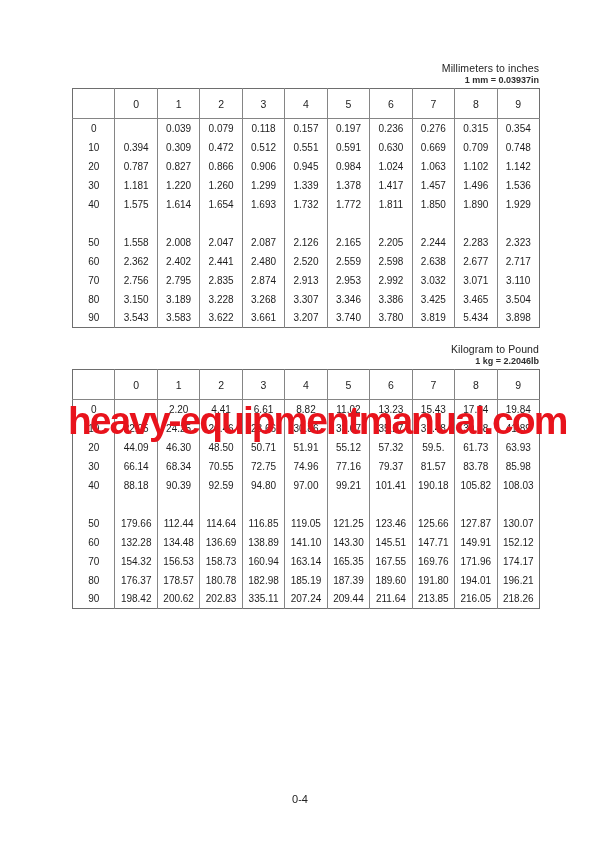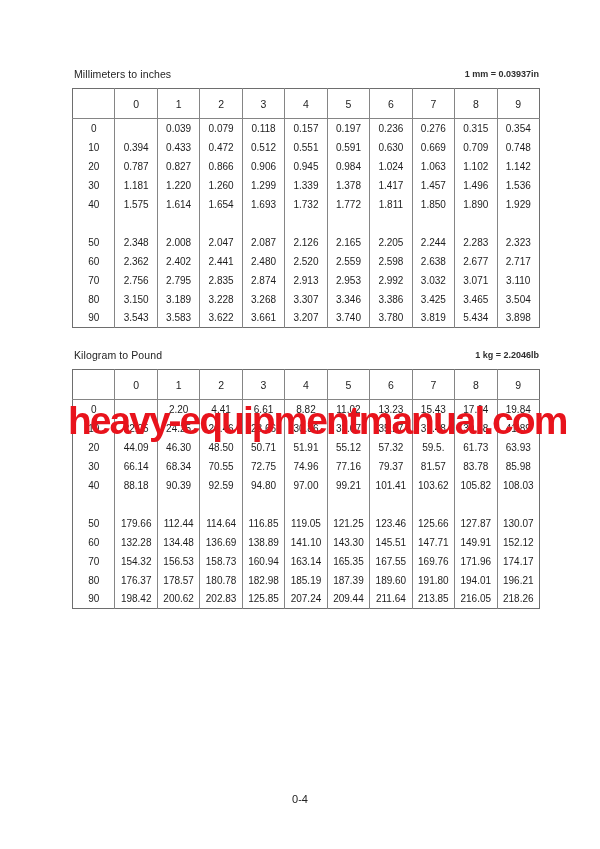--- a/index.html
+++ b/index.html
@@ -13,22 +13,23 @@
   }
   .content {
     position: absolute;
     left: 72px; top: 62px;
     width: 468px;
   }
   .tbl-head {
     height: 26px;
     display: flex;
     justify-content: space-between;
-    align-items: center;
+    align-items: flex-end;
     padding: 0 1px 3px 2px;
+    flex-direction: column;
   }
   .tbl-title { font-size: 10.5px; color: #242424; letter-spacing: 0.1px; }
   .tbl-note  { font-size: 9px;   color: #2e2e2e; font-weight: bold; }
   table.conv {
     border-collapse: collapse;
     table-layout: fixed;
     width: 468px;
     border: 1px solid #6e6e6e;
   }
   table.conv th, table.conv td {
@@ -106,21 +107,21 @@
             <td>0.157</td>
             <td>0.197</td>
             <td>0.236</td>
             <td>0.276</td>
             <td>0.315</td>
             <td>0.354</td>
           </tr>
           <tr>
             <th>10</th>
             <td>0.394</td>
-            <td>0.433</td>
+            <td>0.309</td>
             <td>0.472</td>
             <td>0.512</td>
             <td>0.551</td>
             <td>0.591</td>
             <td>0.630</td>
             <td>0.669</td>
             <td>0.709</td>
             <td>0.748</td>
           </tr>
           <tr>
@@ -170,21 +171,21 @@
             <td></td>
             <td></td>
             <td></td>
             <td></td>
             <td></td>
             <td></td>
             <td></td>
           </tr>
           <tr>
             <th>50</th>
-            <td>2.348</td>
+            <td>1.558</td>
             <td>2.008</td>
             <td>2.047</td>
             <td>2.087</td>
             <td>2.126</td>
             <td>2.165</td>
             <td>2.205</td>
             <td>2.244</td>
             <td>2.283</td>
             <td>2.323</td>
           </tr>
@@ -320,21 +321,21 @@
           </tr>
           <tr>
             <th>40</th>
             <td>88.18</td>
             <td>90.39</td>
             <td>92.59</td>
             <td>94.80</td>
             <td>97.00</td>
             <td>99.21</td>
             <td>101.41</td>
-            <td>103.62</td>
+            <td>190.18</td>
             <td>105.82</td>
             <td>108.03</td>
           </tr>
           <tr>
             <th></th>
             <td></td>
             <td></td>
             <td></td>
             <td></td>
             <td></td>
@@ -394,21 +395,21 @@
             <td>189.60</td>
             <td>191.80</td>
             <td>194.01</td>
             <td>196.21</td>
           </tr>
           <tr>
             <th>90</th>
             <td>198.42</td>
             <td>200.62</td>
             <td>202.83</td>
-            <td>125.85</td>
+            <td>335.11</td>
             <td>207.24</td>
             <td>209.44</td>
             <td>211.64</td>
             <td>213.85</td>
             <td>216.05</td>
             <td>218.26</td>
           </tr>
         </tbody>
       </table>
   </section>

